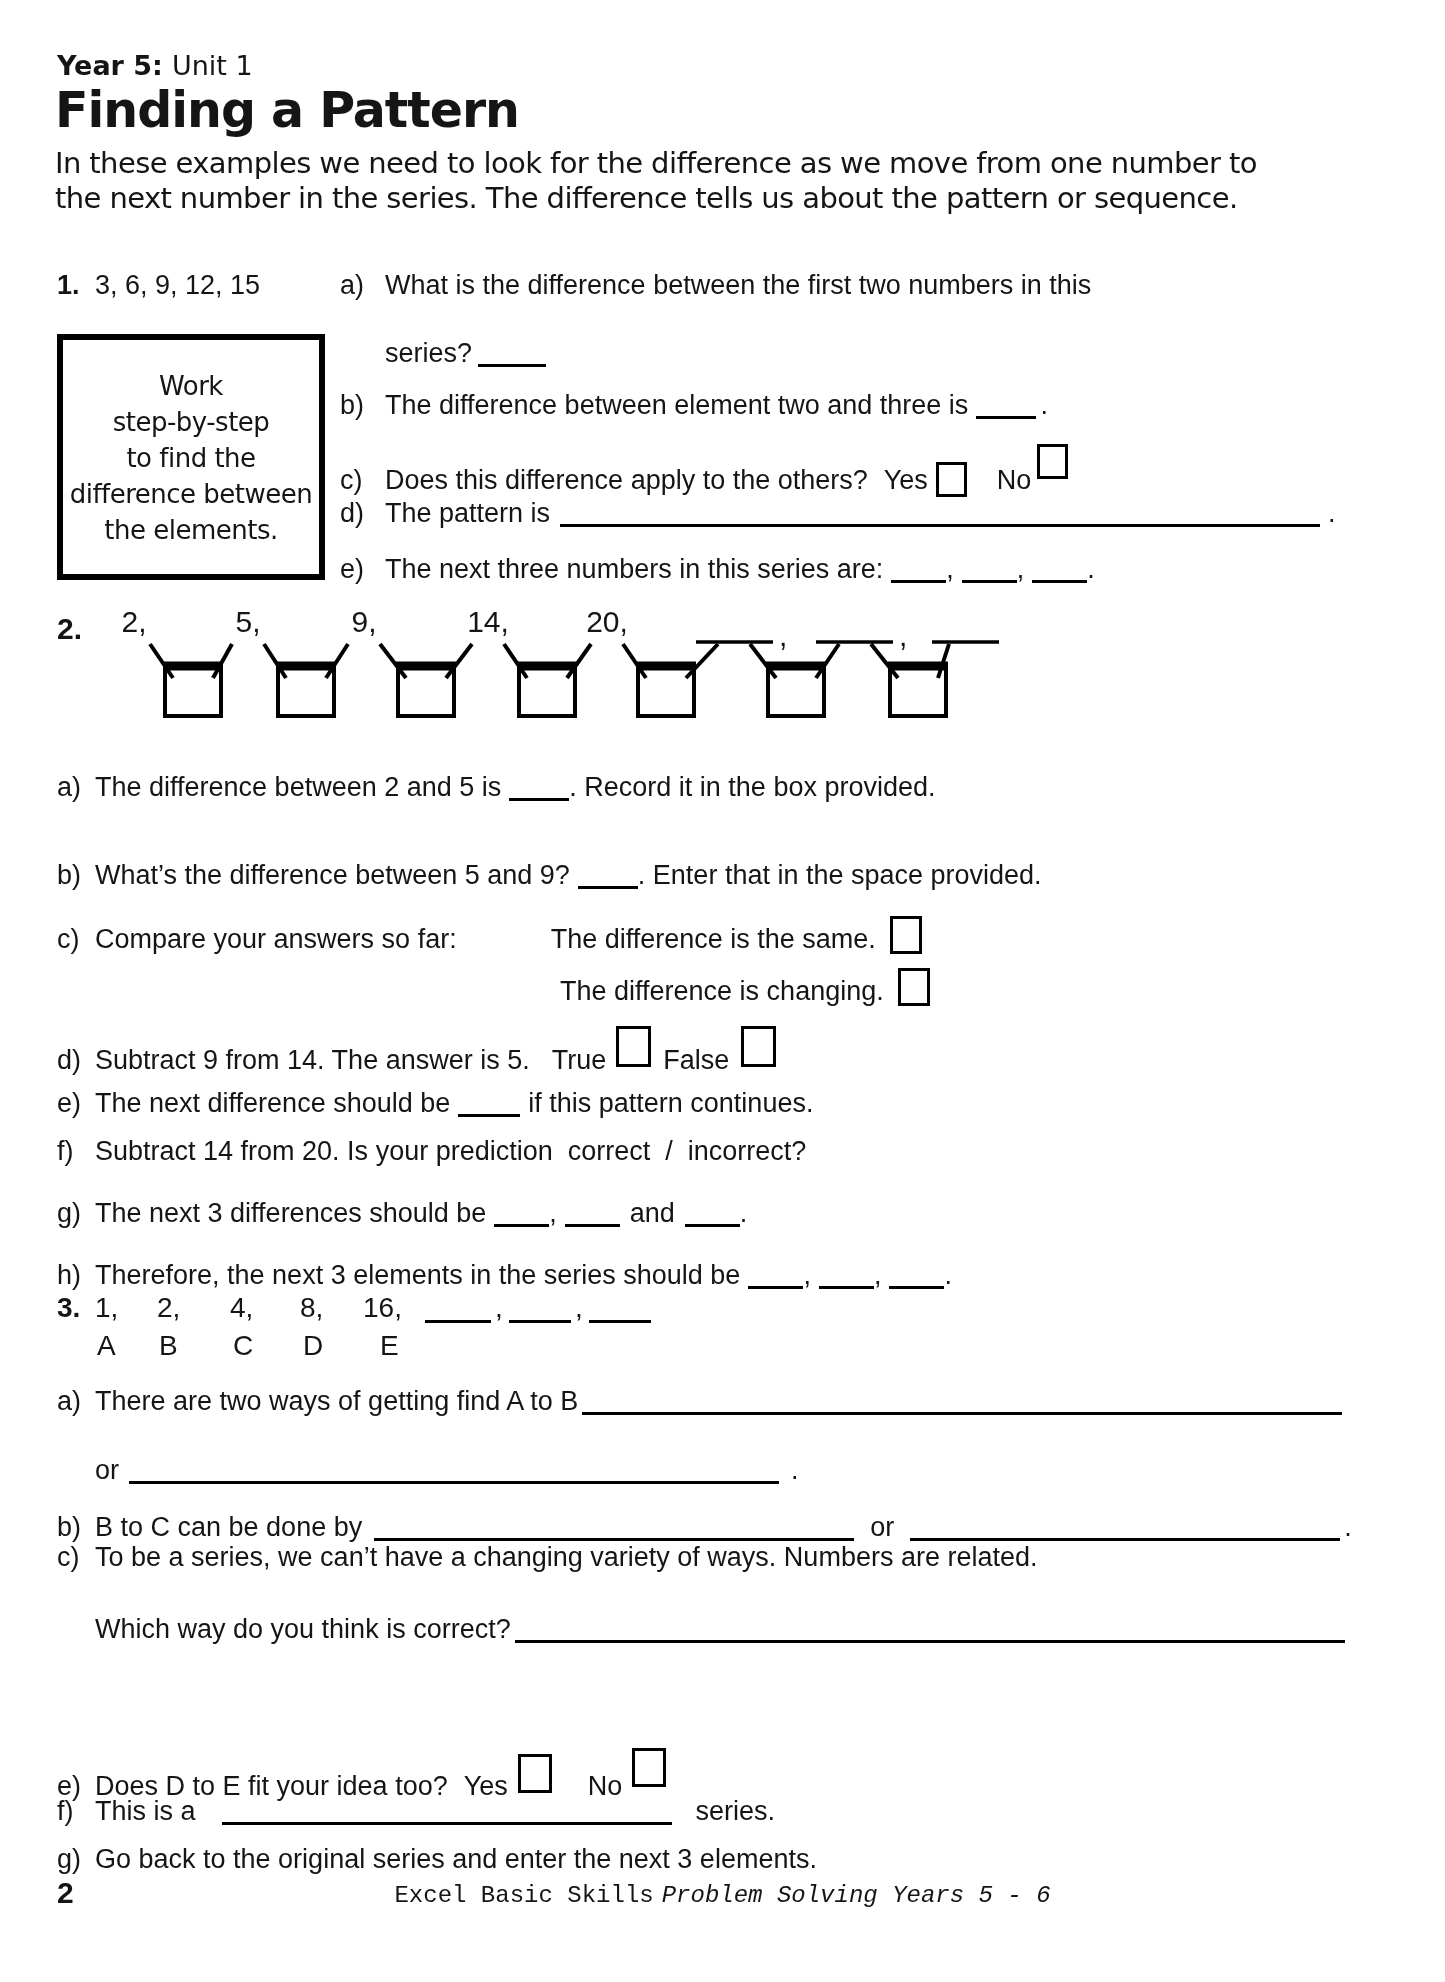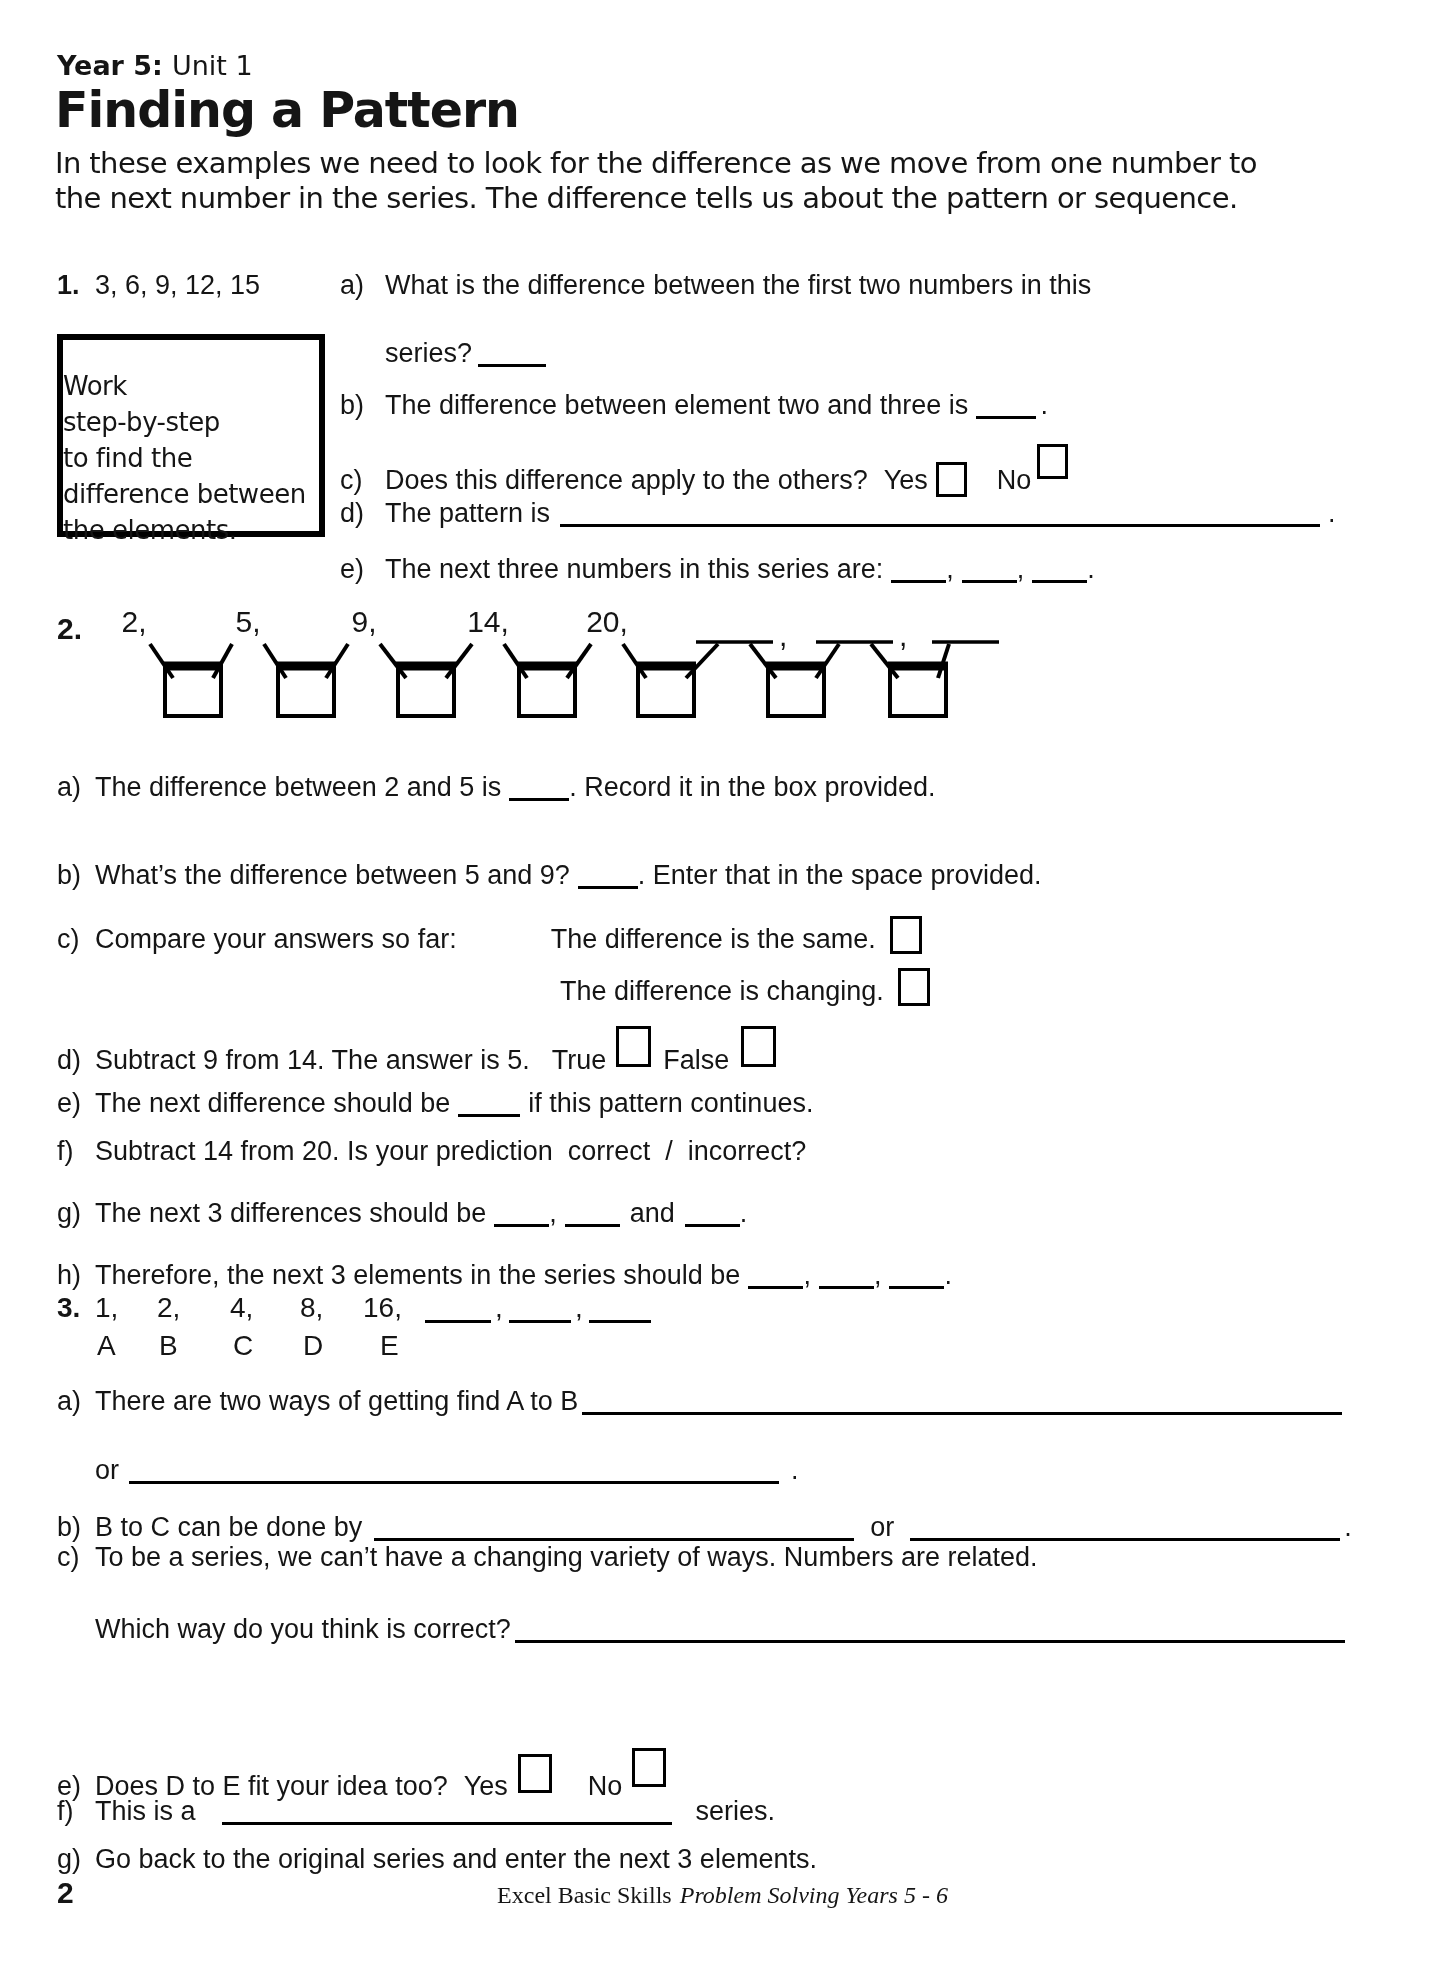--- a/index.html
+++ b/index.html
@@ -17,29 +17,29 @@
   .cb-low{vertical-align:-8px;}
   .cb-high{vertical-align:10px;}
   .cb-big{width:29px;height:35px;}
   .cb-mid{vertical-align:2px;}
   .cb-up{vertical-align:8px;}
   .year-line{position:absolute;left:57px;top:50px;font-size:27px;font-family:"DejaVu Sans",sans-serif;}
   .title{position:absolute;left:55px;top:82px;font-size:49px;font-weight:800;
          font-family:"DejaVu Sans",sans-serif;letter-spacing:-1px;}
   .intro{position:absolute;left:55px;top:146px;font-size:29px;line-height:35px;
          font-family:"DejaVu Sans",sans-serif;letter-spacing:-0.6px;white-space:nowrap;}
-  .tipbox{position:absolute;left:57px;top:334px;width:268px;height:203px;border:6px solid #000;
-          box-sizing:border-box;font-family:"DejaVu Sans",sans-serif;
+  .tipbox{position:absolute;left:57px;top:334px;width:268px;height:246px;border:6px solid #000;
+          box-sizing:border-box;text-align:center;font-family:"DejaVu Sans",sans-serif;
           font-size:26px;letter-spacing:-0.5px;line-height:36px;padding-top:28px;}
   .svgwrap{position:absolute;left:95px;top:598px;width:910px;height:135px;}
   svg text{font-family:"Liberation Sans",sans-serif;font-size:30px;fill:#151515;}
   .q3series{position:absolute;left:95px;top:1292px;width:620px;height:80px;font-size:28px;}
   .q3series span{position:absolute;white-space:nowrap;}
   .footer-center{position:absolute;left:0;right:0;top:1882px;text-align:center;
-                 font-family:Liberation Serif, serif;font-size:24px;}
+                 font-family:Liberation Mono, monospace;font-size:24px;}
   .footer-num{position:absolute;left:57px;top:1876px;font-size:30px;font-weight:bold;}
   .it{font-style:italic;}
   .b{font-weight:bold;}
 </style>
 </head>
 <body>
 
 <div class="page">
 
   <div class="year-line">

